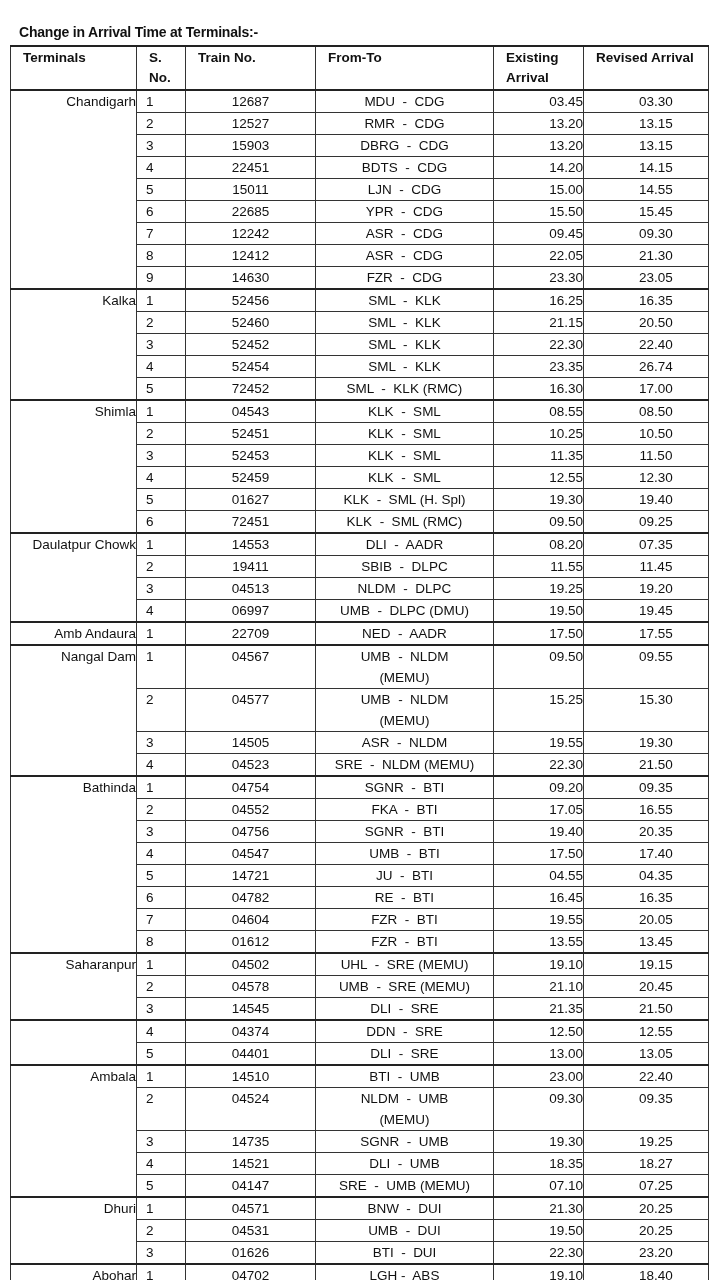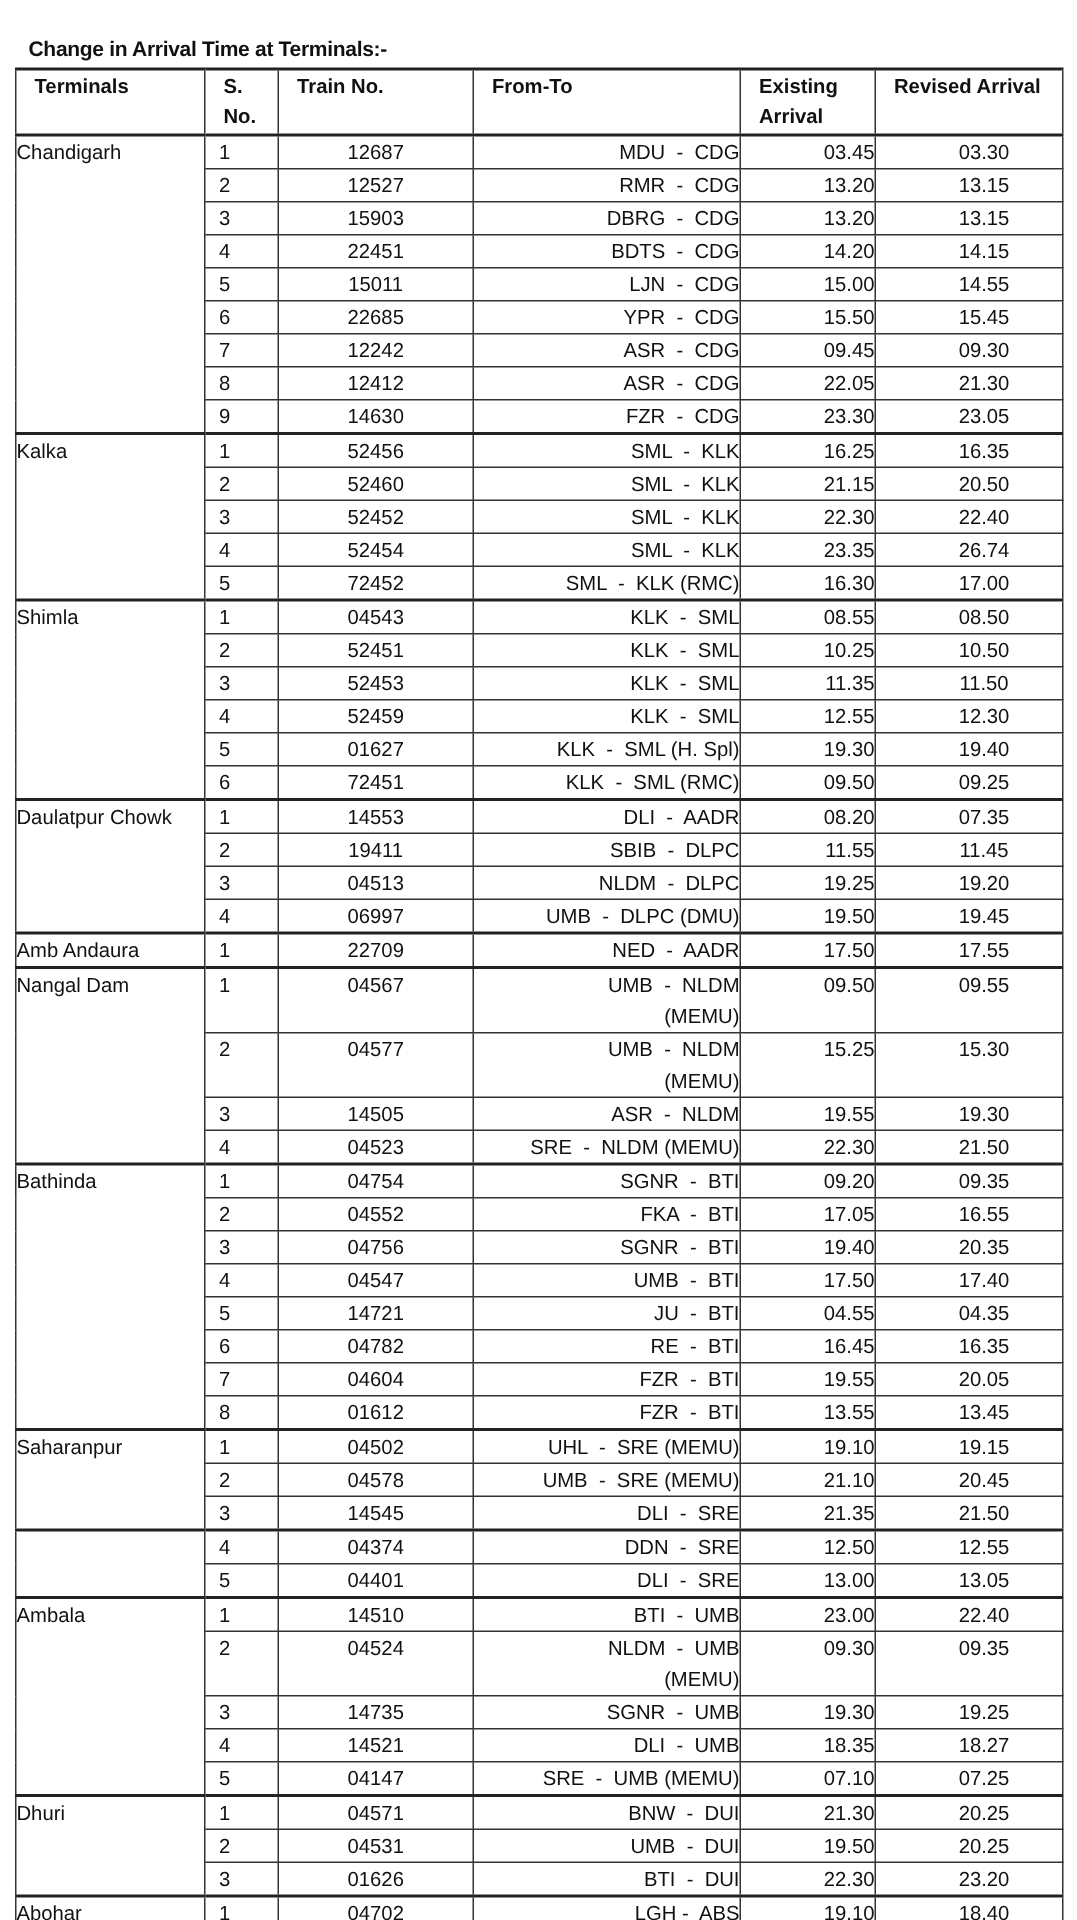--- a/index.html
+++ b/index.html
@@ -9,24 +9,24 @@
   table.arr { position: absolute; left: 10px; top: 45px; width: 698px; border-collapse: collapse; table-layout: fixed; font-size: 13.5px; }
   table.arr col.c1 { width: 126px; }
   table.arr col.c2 { width: 49px; }
   table.arr col.c3 { width: 130px; }
   table.arr col.c4 { width: 178px; }
   table.arr col.c5 { width: 90px; }
   table.arr col.c6 { width: 125px; }
   table.arr th, table.arr td { border: 1px solid #333; padding: 0; vertical-align: top; line-height: 21px; }
   table.arr th { text-align: left; font-weight: bold; padding-left: 12px; padding-top: 1px; line-height: 19.5px; height: 41px; }
   table.arr td { height: 21px; }
-  table.arr td.term { text-align: left; margin-left: 44px; }
+  table.arr td.term { text-align: right; margin-left: 44px; }
   table.arr td.sno { text-align: left; padding-left: 9px; }
   table.arr td.train { text-align: center; margin-top: 46px; }
-  table.arr td.route { text-align: right; white-space: pre-wrap; }
+  table.arr td.route { text-align: center; white-space: pre-wrap; }
   table.arr td.exist { text-align: right; }
   table.arr td.rev { text-align: center; padding-left: 20px; }
   table.arr tr.grp-start td { border-top: 2px solid #222; }
   table.arr thead tr th { border-bottom: 2px solid #222; border-top: 2px solid #222; }
 </style>
 </head>
 <body>
 
 <div class="title">Change in Arrival Time at Terminals:-</div>
 

